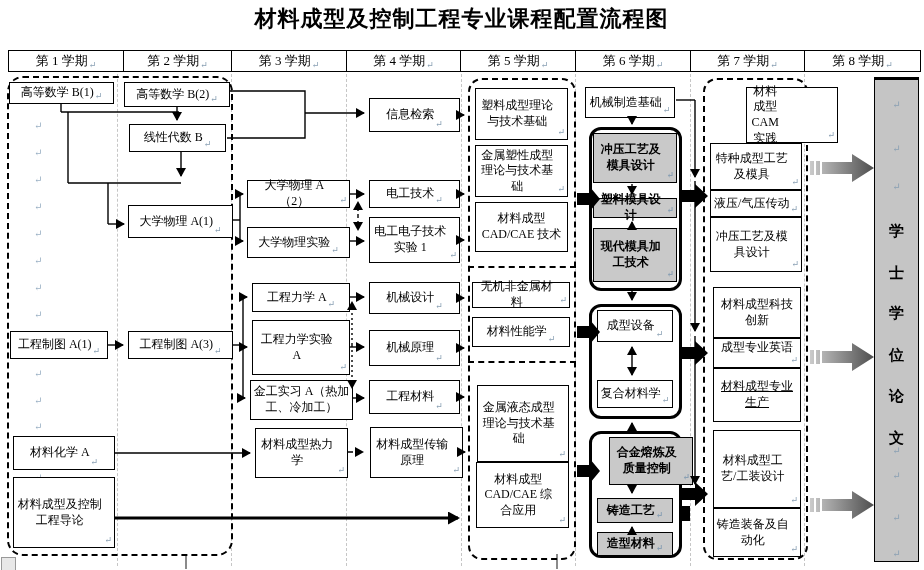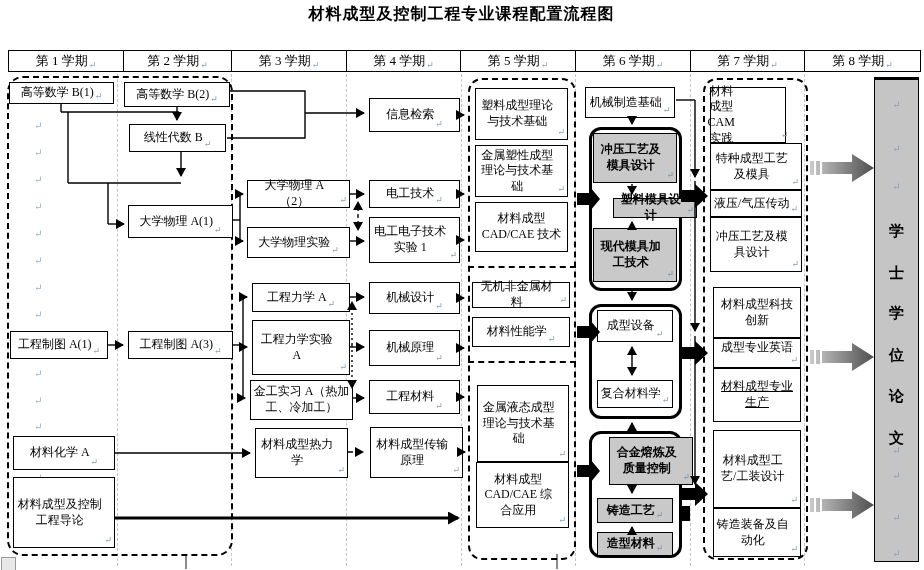--- a/index.html
+++ b/index.html
@@ -1,19 +1,19 @@
 <!DOCTYPE html>
 <html><head>
 <meta charset="utf-8">
 <style>
   html,body{margin:0;padding:0;background:#fff;}
   #canvas{position:relative;width:924px;height:570px;background:#fff;overflow:hidden;
           font-family:"Liberation Serif","DejaVu Serif",serif;color:#000;}
   #title{position:absolute;left:0;top:4px;width:924px;text-align:center;
-         font-size:16px;font-weight:bold;letter-spacing:1px;z-index:2;}
+         font-size:22px;font-weight:bold;letter-spacing:1px;z-index:2;}
   .hcell{position:absolute;top:50px;height:22px;border:1px solid #000;background:#fff;
          box-sizing:border-box;display:flex;align-items:center;justify-content:center;
          font-size:13px;z-index:2;}
   .csep{position:absolute;top:74px;height:492px;width:0;border-left:1px dashed #c6c6c6;z-index:0;}
   .dgroup{position:absolute;border:2px dashed #000;border-radius:14px;box-sizing:border-box;
           background:transparent;z-index:1;}
   .ddiv{position:absolute;height:0;border-top:2px dashed #000;z-index:1;}
   .sgroup{position:absolute;border:3px solid #000;border-radius:12px;box-sizing:border-box;z-index:1;}
   .box{position:absolute;background:#fff;border:1.3px solid #000;box-sizing:border-box;
        display:flex;align-items:center;justify-content:center;text-align:center;
@@ -326,21 +326,21 @@
       <span class="pmark">↵</span>
     </div>
     <div class="box" style="left: 585px; top: 87px; width: 90px; height: 31px;">
       <span>机械制造基础</span>
       <span class="pmark">↵</span>
     </div>
     <div class="box gray" style="left: 593px; top: 133px; width: 84px; height: 50px;">
       <span>冲压工艺及模具设计</span>
       <span class="pmark">↵</span>
     </div>
-    <div class="box gray" style="left: 593px; top: 198px; width: 84px; height: 20px; margin-left: 20px;">
+    <div class="box gray" style="left: 593px; top: 198px; width: 84px; height: 20px;">
       <span>塑料模具设计</span>
       <span class="pmark">↵</span>
     </div>
     <div class="box gray" style="left: 593px; top: 228px; width: 84px; height: 54px;">
       <span>现代模具加工技术</span>
       <span class="pmark">↵</span>
     </div>
     <div class="box" style="left: 597px; top: 310px; width: 76px; height: 32px;">
       <span>成型设备</span>
       <span class="pmark">↵</span>
@@ -354,21 +354,21 @@
       <span class="pmark">↵</span>
     </div>
     <div class="box gray" style="left: 597px; top: 498px; width: 76px; height: 25px;">
       <span>铸造工艺</span>
       <span class="pmark">↵</span>
     </div>
     <div class="box gray" style="left: 597px; top: 532px; width: 76px; height: 24px;">
       <span>造型材料</span>
       <span class="pmark">↵</span>
     </div>
-    <div class="box" style="left: 710px; top: 87px; width: 76px; height: 56px; gap: 45px;">
+    <div class="box" style="left: 746px; top: 87px; width: 92px; height: 56px; gap: 45px;">
       <span>材料成型 CAM 实践</span>
       <span class="pmark">↵</span>
     </div>
     <div class="box" style="left: 710px; top: 143px; width: 92px; height: 47px;">
       <span>特种成型工艺及模具</span>
       <span class="pmark">↵</span>
     </div>
     <div class="box" style="left: 710px; top: 190px; width: 92px; height: 27px;">
       <span>液压/气压传动</span>
       <span class="pmark">↵</span>

